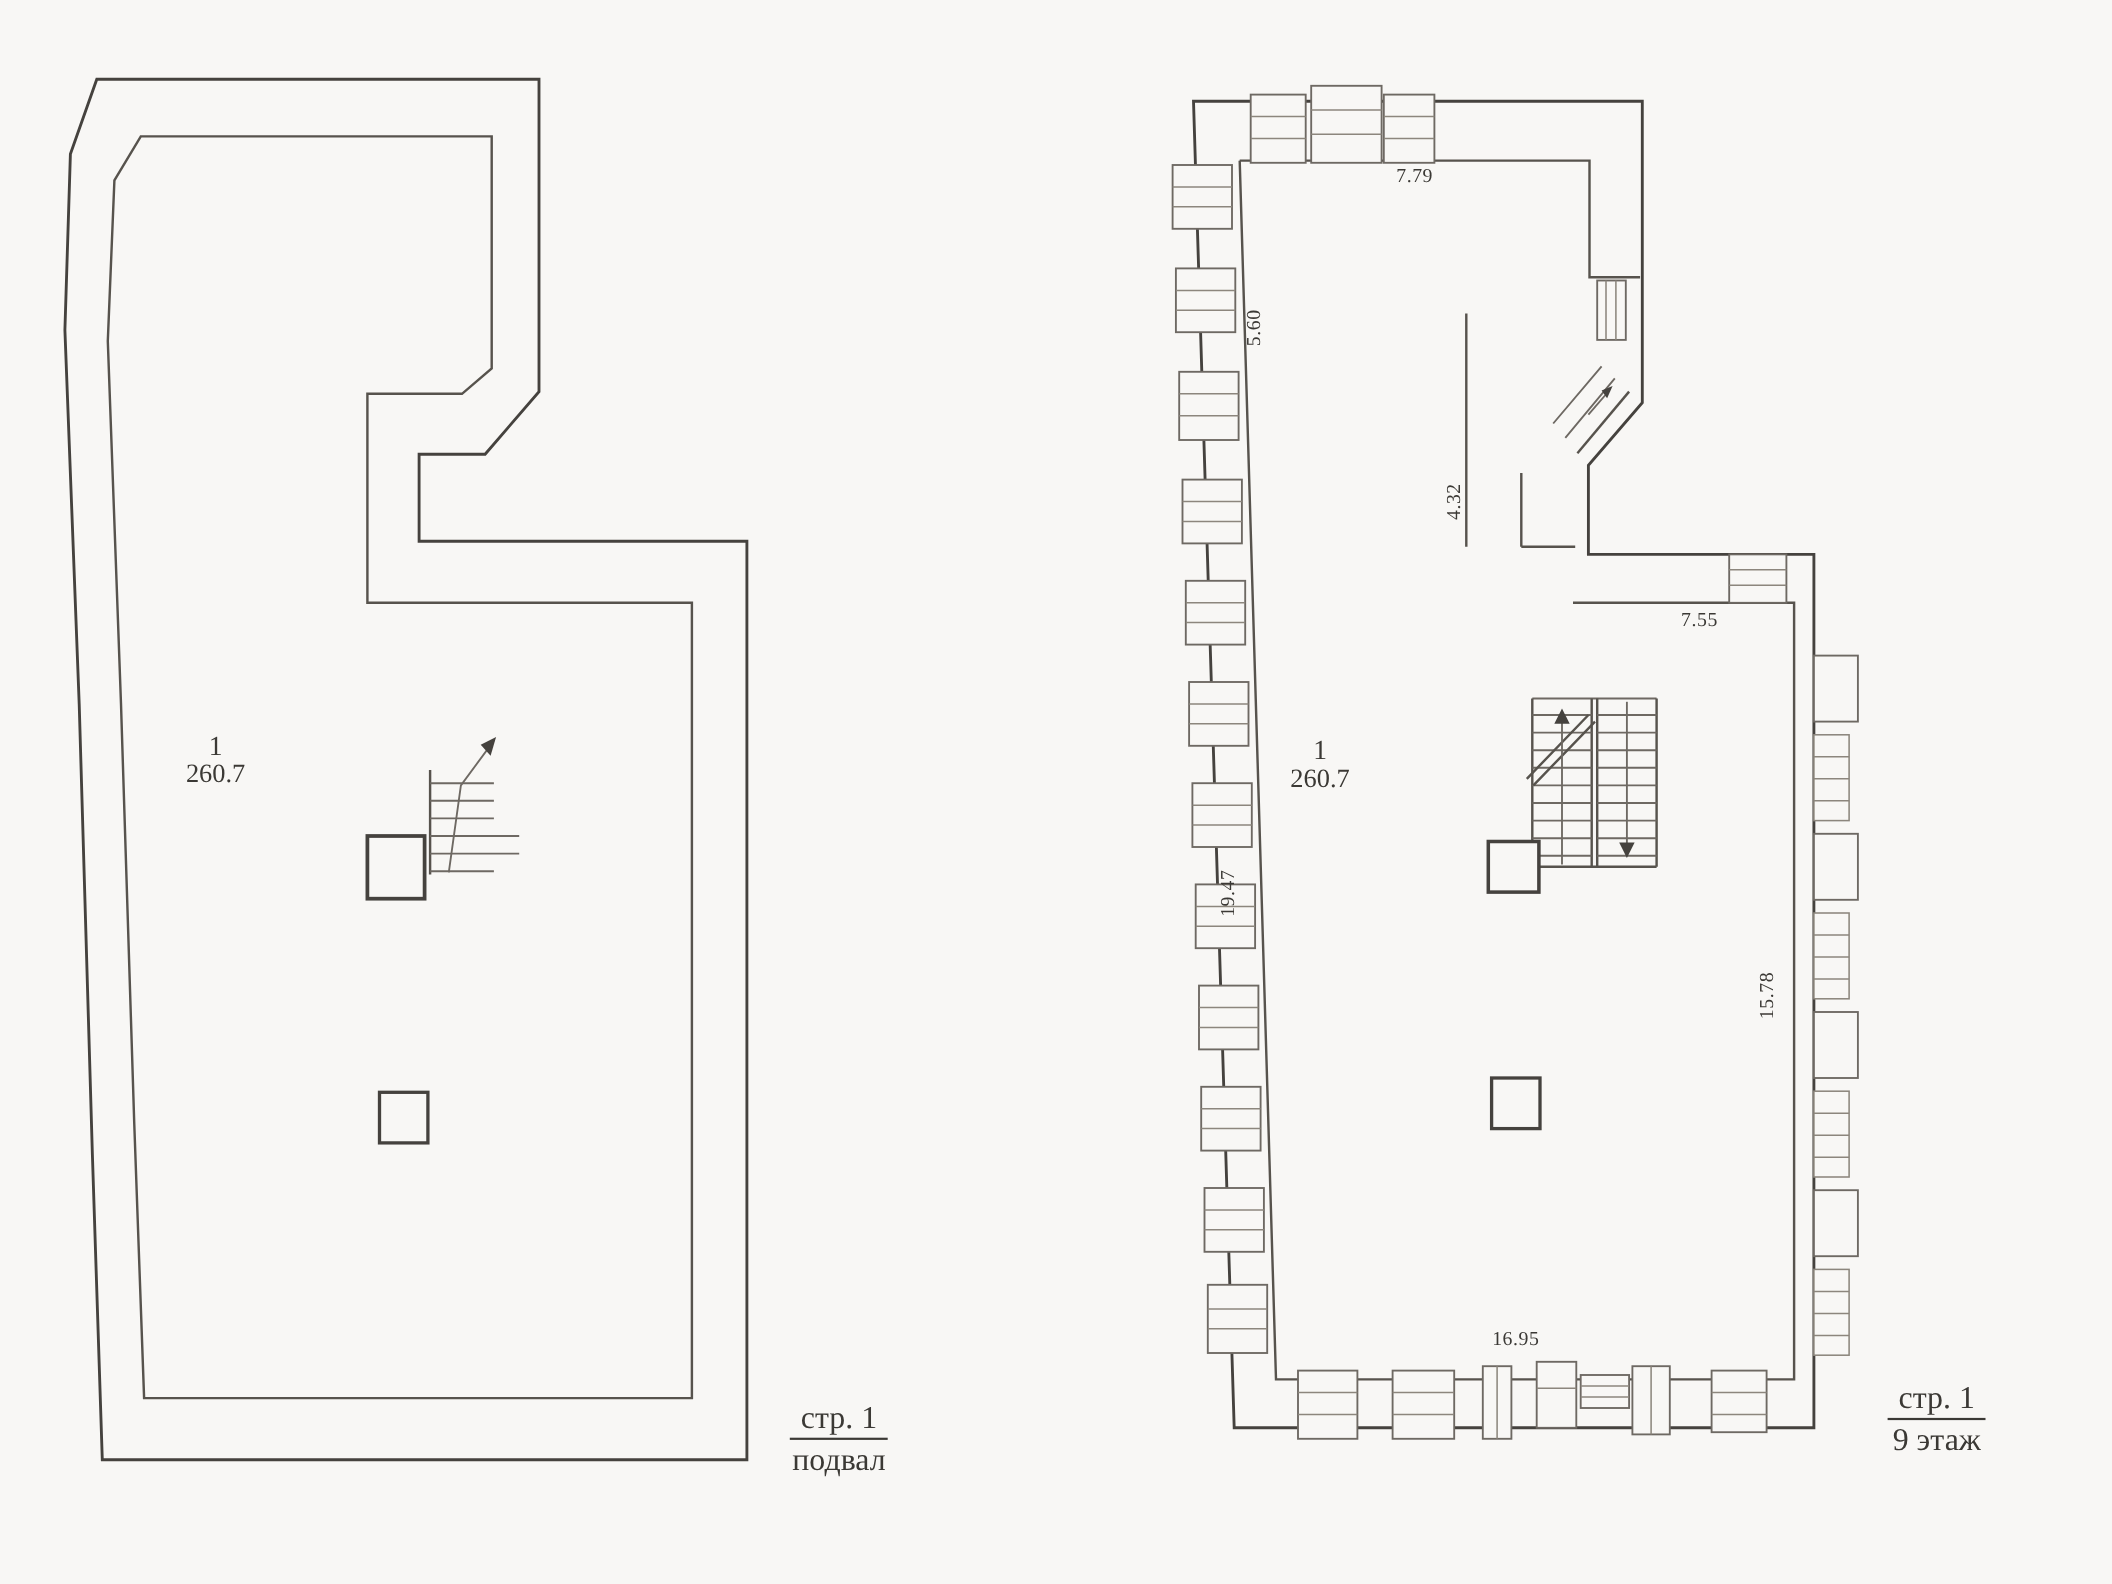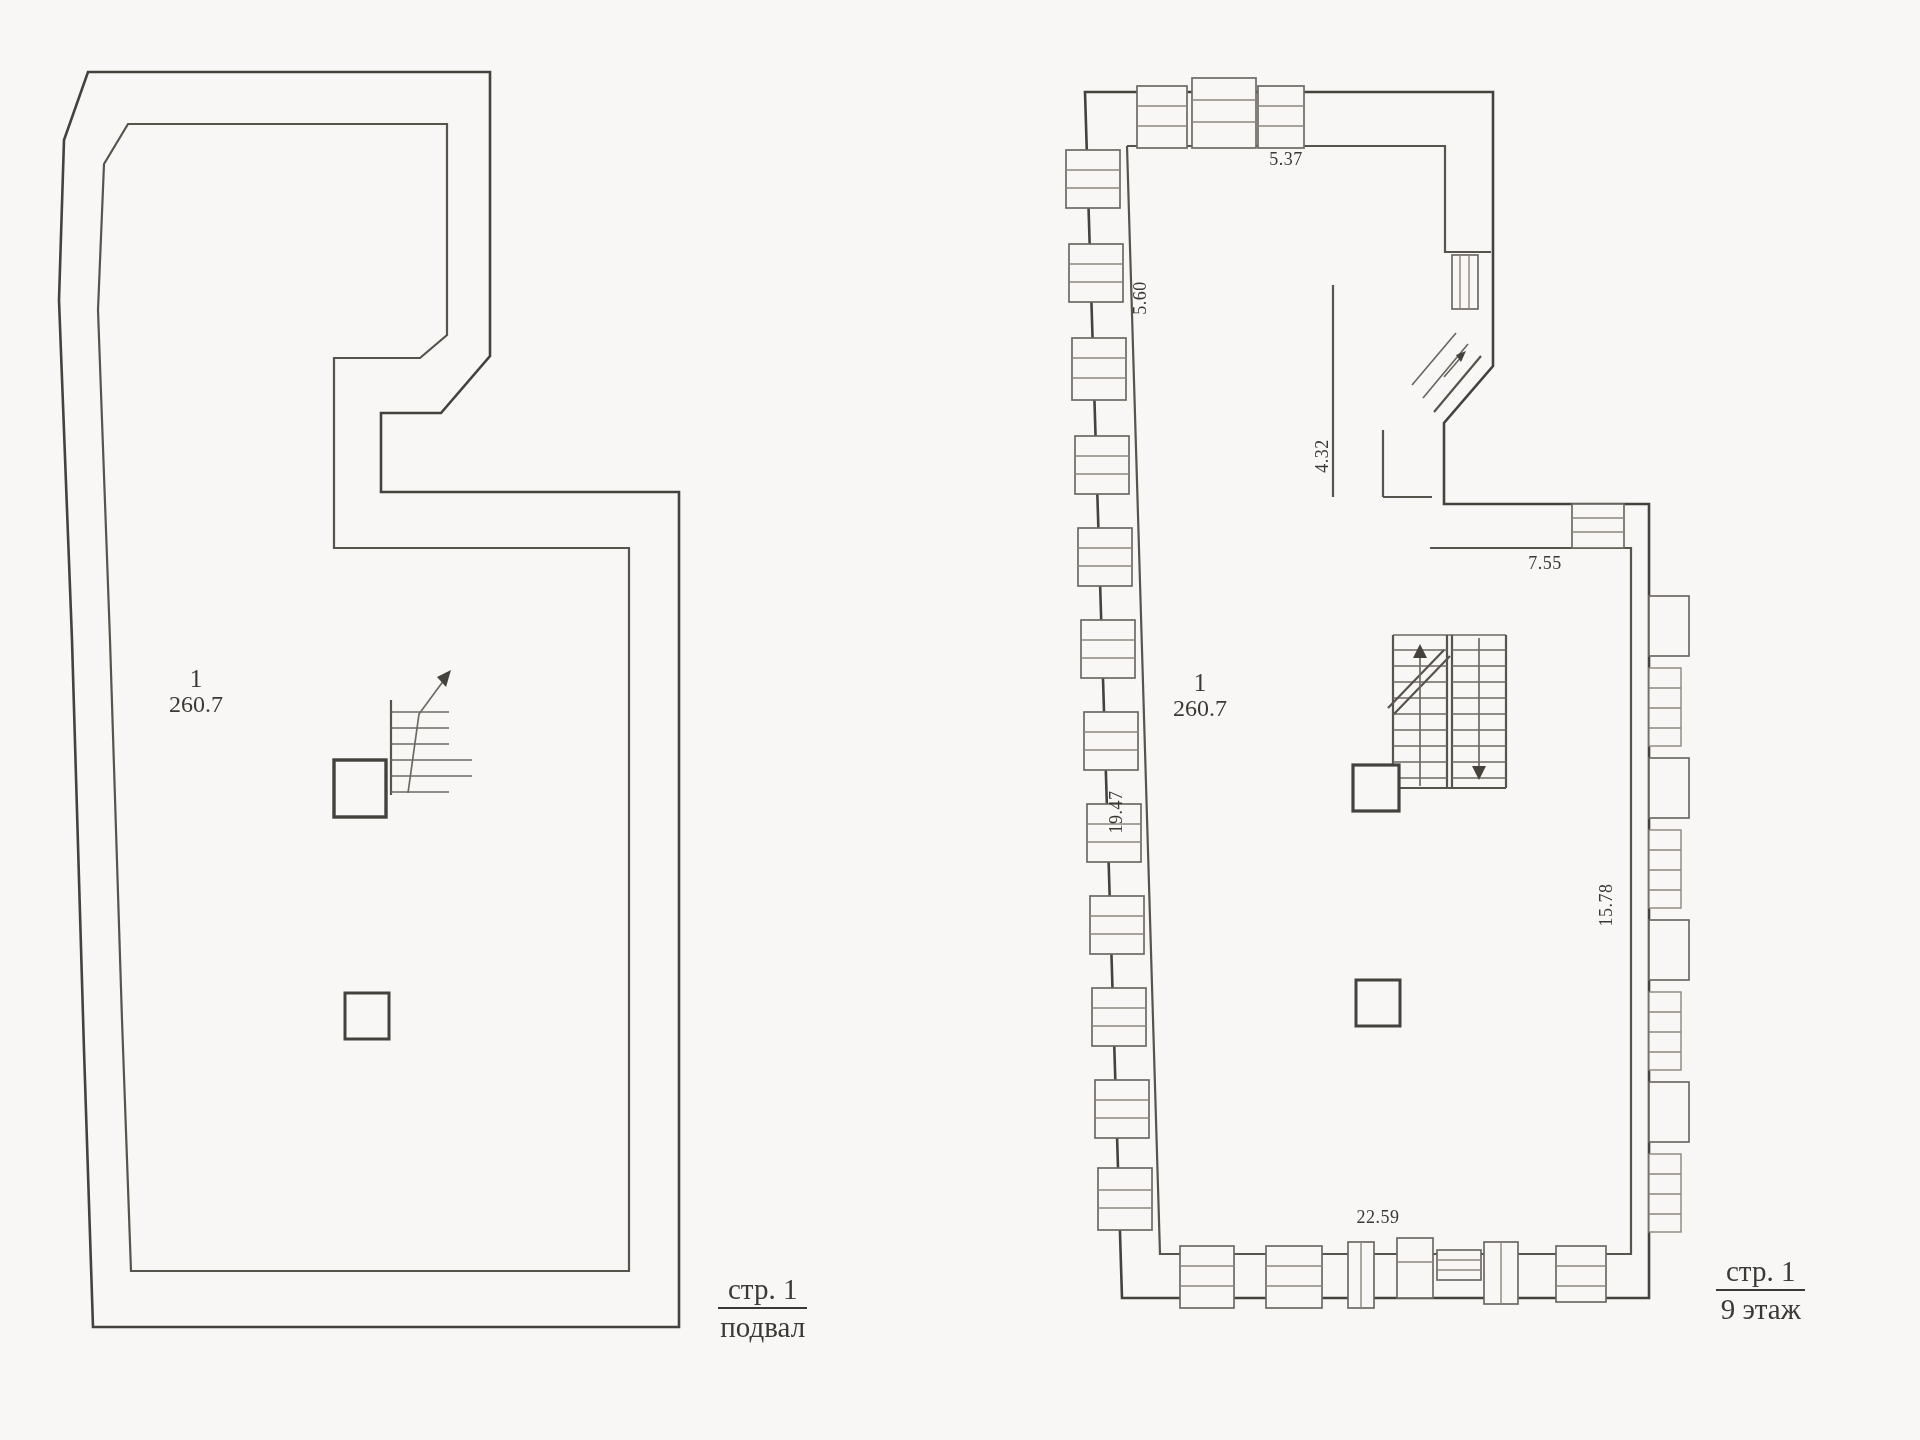--- a/index.html
+++ b/index.html
@@ -158,33 +158,33 @@
   <div class="lbl room" style="left:150px; top:666px; width:92px;">
     <div class="num">1</div>
     <div class="area">260.7</div>
   </div>
 
   <div class="lbl room" style="left:1152px; top:670px; width:96px;">
     <div class="num">1</div>
     <div class="area">260.7</div>
   </div>
 
-  <div class="lbl dim horiz" style="left:1246px; top:150px; width:80px;">5.37</div>
+  <div class="lbl dim horiz" style="left:1246px; top:150px; width:80px;">7.79</div>
 
   <div class="lbl dim vert" style="left:1140px; top:298px;">5.60</div>
 
   <div class="lbl dim vert" style="left:1322px; top:456px;">4.32</div>
 
   <div class="lbl dim horiz" style="left:1505px; top:554px; width:80px;">7.55</div>
 
   <div class="lbl dim vert" style="left:1116px; top:812px;">19.47</div>
 
   <div class="lbl dim vert" style="left:1606px; top:905px;">15.78</div>
 
-  <div class="lbl dim horiz" style="left:1338px; top:1208px; width:80px;">22.59</div>
+  <div class="lbl dim horiz" style="left:1338px; top:1208px; width:80px;">16.95</div>
 
   <div class="lbl caption" style="left:718px; top:1274px;">
     <span class="cap-top">стр. 1</span>
     <span class="cap-bot">подвал</span>
   </div>
 
   <div class="lbl caption" style="left:1716px; top:1256px;">
     <span class="cap-top">стр. 1</span>
     <span class="cap-bot">9 этаж</span>
   </div>

